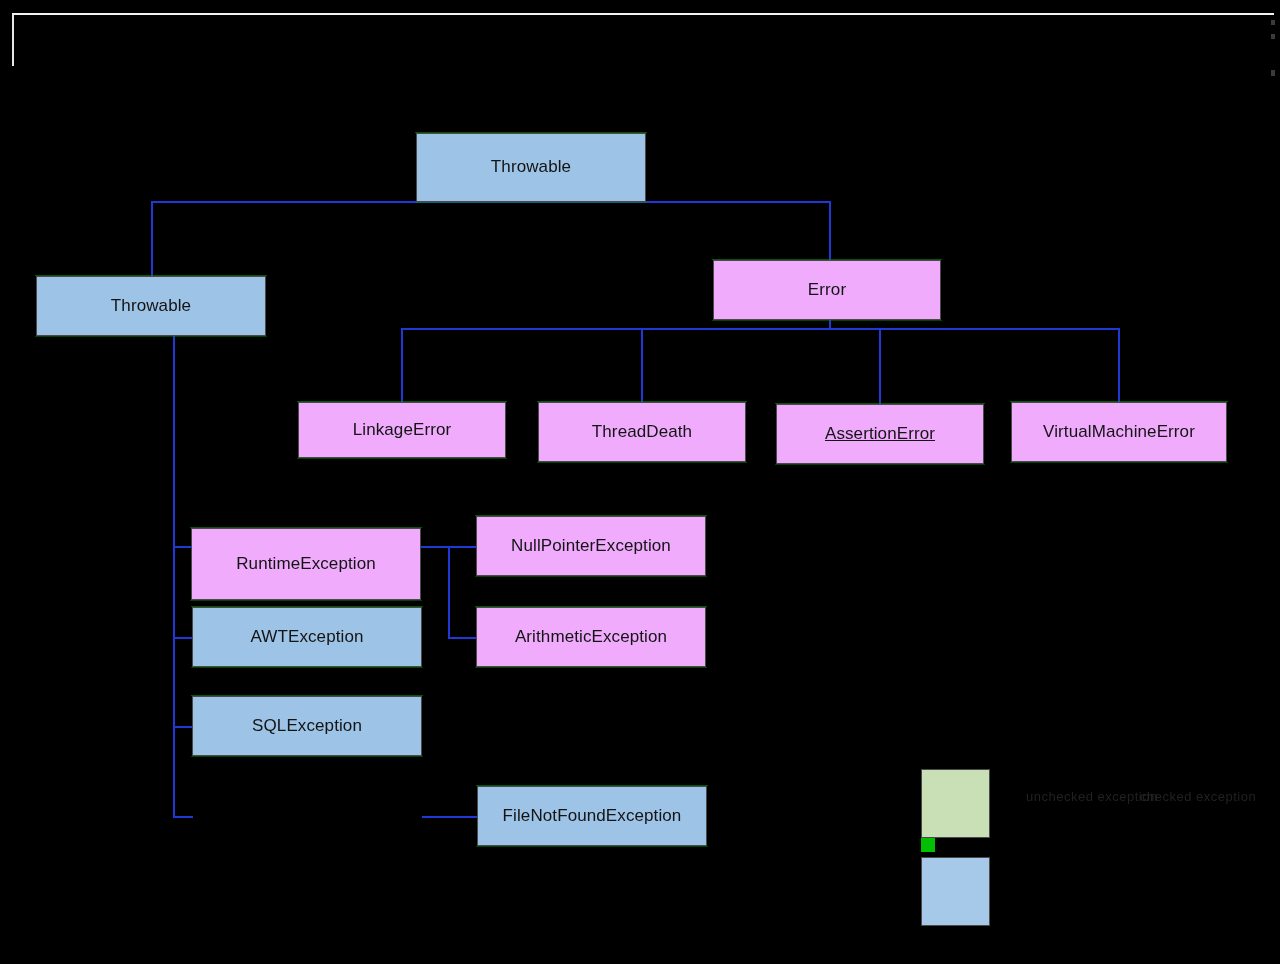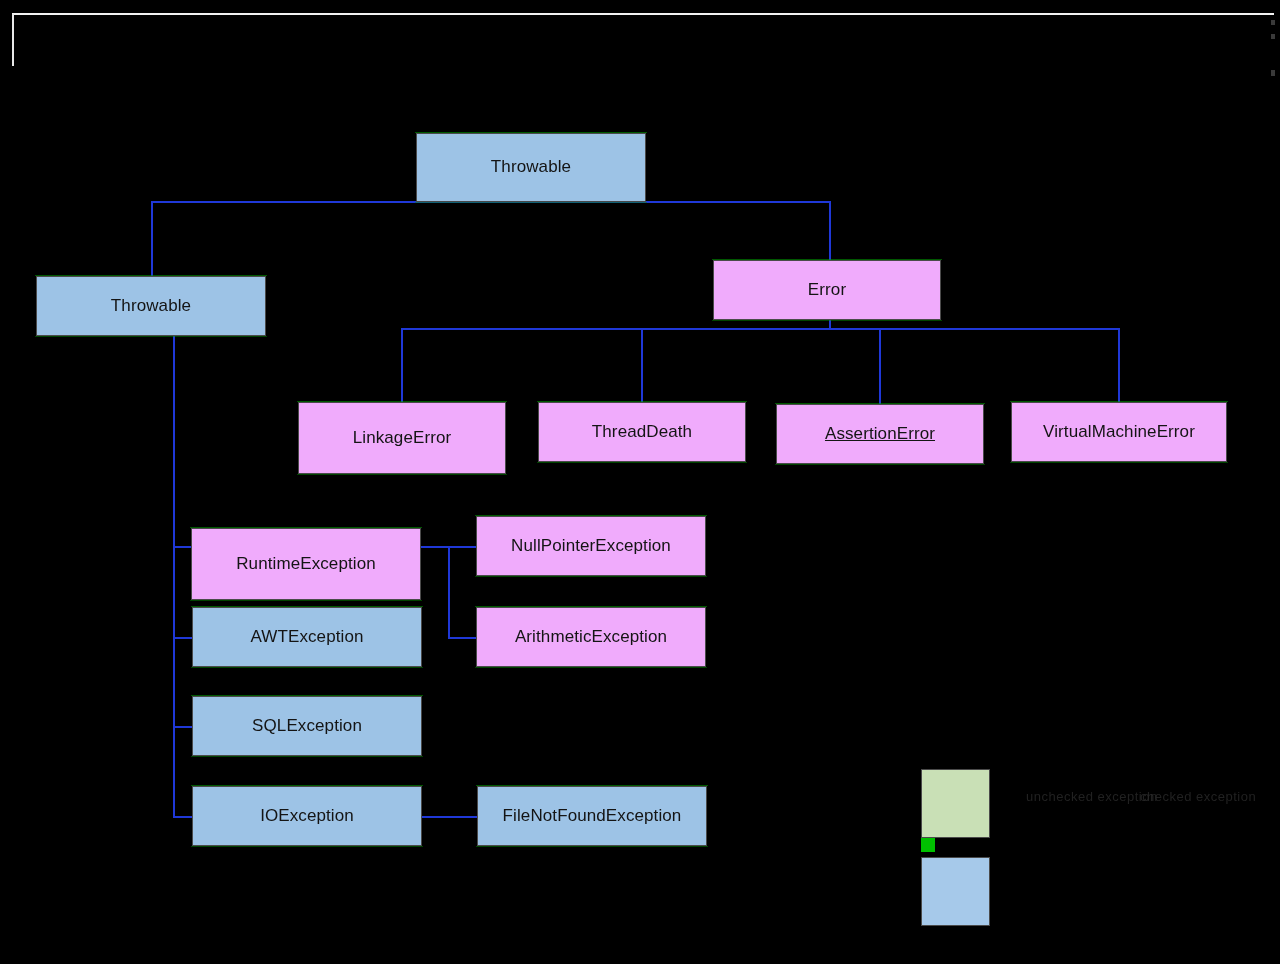--- a/index.html
+++ b/index.html
@@ -145,21 +145,21 @@
   </div>
 
   <div class="node blue" style="left:36px; top:276px; width:230px; height:60px;">
     <span>Throwable</span>
   </div>
 
   <div class="node green" style="left:713px; top:260px; width:228px; height:60px;">
     <span>Error</span>
   </div>
 
-  <div class="node green" style="left:298px; top:402px; width:208px; height:72px;">
+  <div class="node green" style="left:298px; top:402px; width:208px; height:56px;">
     <span>LinkageError</span>
   </div>
 
   <div class="node green" style="left:538px; top:402px; width:208px; height:60px;">
     <span>ThreadDeath</span>
   </div>
 
   <div class="node green" style="left:776px; top:404px; width:208px; height:60px;text-decoration:underline;">
     <span>AssertionError</span>
   </div>
@@ -181,23 +181,20 @@
   </div>
 
   <div class="node green" style="left:476px; top:607px; width:230px; height:60px;">
     <span>ArithmeticException</span>
   </div>
 
   <div class="node blue" style="left:192px; top:696px; width:230px; height:60px;">
     <span>SQLException</span>
   </div>
 
-  <div class="node blue" style="left:192px; top:786px; width:230px; height:60px;">
-    <span>IOException</span>
-  </div>
 
   <div class="node blue" style="left:477px; top:786px; width:230px; height:60px;">
     <span>FileNotFoundException</span>
   </div>
 
   <div class="legend-swatch green" style="left:921px; top:769px; width:69px; height:69px;"></div>
   <div class="legend-artifact" style="left:921px; top:838px; width:14px; height:14px;"></div>
   <div class="legend-label" style="left:1026px; top:789px;">unchecked exception</div>
 
   <div class="legend-swatch blue" style="left:921px; top:857px; width:69px; height:69px;"></div>

